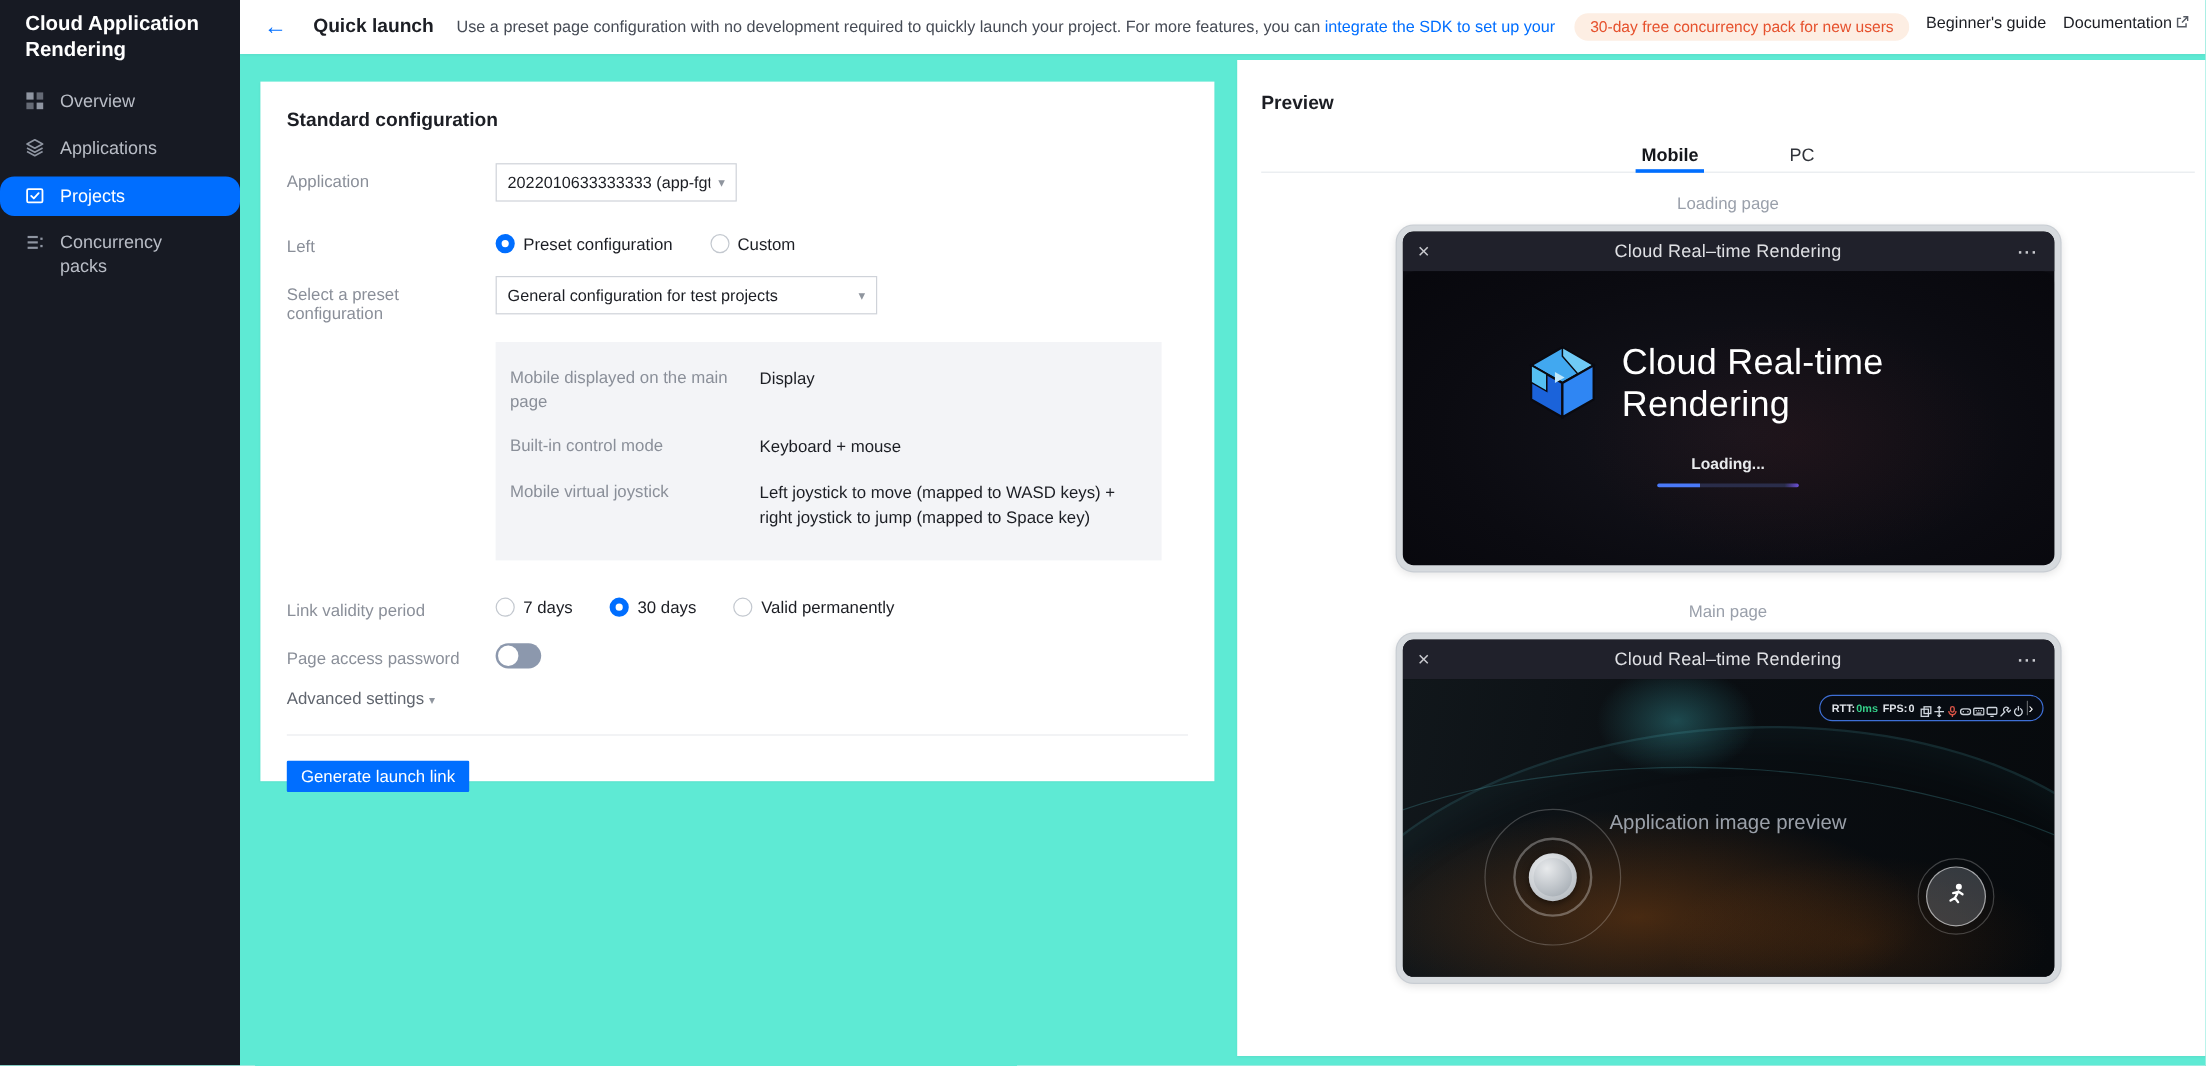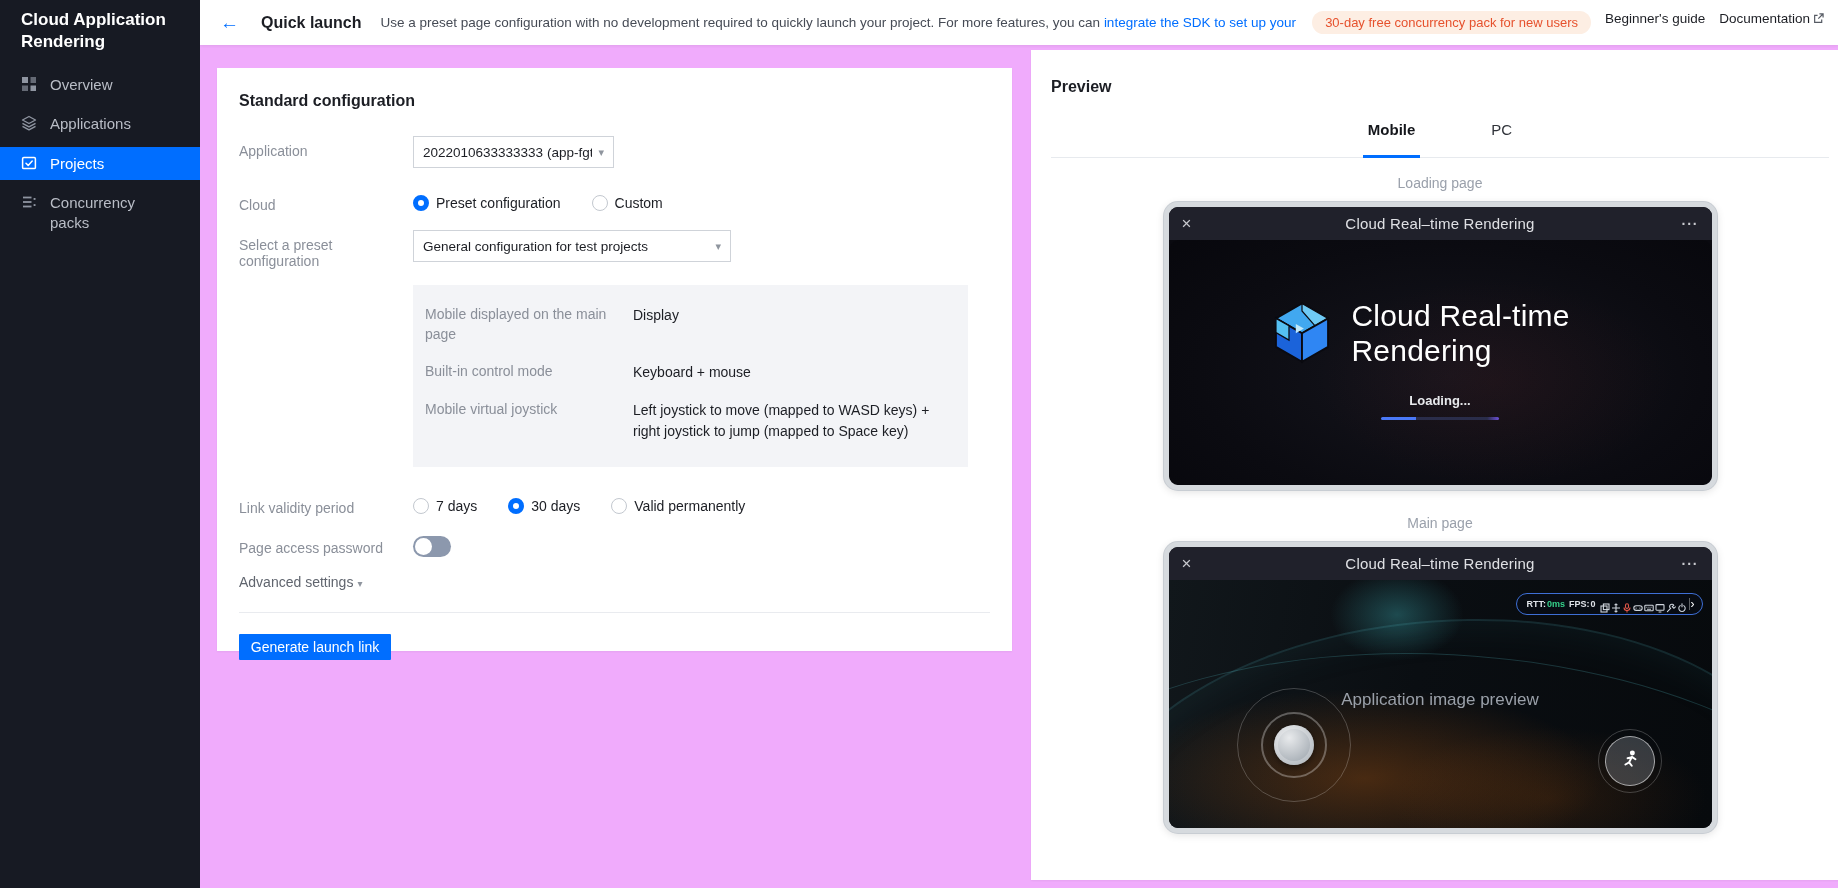--- a/index.html
+++ b/index.html
@@ -1,24 +1,24 @@
 <!DOCTYPE html>
 <html><head>
 <meta charset="utf-8">
 <style>
   * { margin:0; padding:0; box-sizing:border-box; }
   body { font-family:"Liberation Sans","DejaVu Sans",sans-serif; background:#eef0f4; }
-  .app { position:relative; width:1838px; height:888px; background:#f0abfc; overflow:hidden; }
+  .app { position:relative; width:1838px; height:888px; background:#5eead4; overflow:hidden; }
 
   
   .sidebar { position:absolute; left:0; top:0; bottom:0; width:200px; background:#171a23; z-index:5; }
   .sb-title { color:#fff; font-size:17px; font-weight:bold; line-height:1.32; padding:9px 12px 14px 21px; }
   .sb-item { display:flex; align-items:flex-start; gap:13px; padding:7px 10px 7px 21px; color:#b9bdc6; font-size:15px; cursor:pointer; margin-bottom:6px; min-height:31px; }
   .sb-item .sb-ico { width:16px; height:16px; flex:0 0 16px; margin-top:1px; color:#8f95a1; }
-  .sb-item.active { background:#006eff; color:#fff; }
+  .sb-item.active { background:#006eff; color:#fff;border-radius:12px; }
   .sb-item.active .sb-ico { color:#fff; }
   .sb-label { line-height:1.3; }
 
   
   .topbar { position:absolute; left:200px; top:0; right:0; height:45px; background:#fff; display:flex; align-items:center; padding:0 14px 0 20px; box-shadow:0 1px 3px rgba(0,0,0,.07); z-index:4; overflow:hidden; }
   .back { color:#006eff; font-size:19px; font-weight:bold; margin-right:22px; cursor:pointer; }
   .tb-title { font-size:16px; font-weight:bold; color:#1c1e24; margin-right:19px; white-space:nowrap; }
   .tb-desc { font-size:13.5px; color:#464b55; white-space:nowrap; overflow:hidden; flex-shrink:1; }
   .tb-desc a { color:#006eff; text-decoration:none; }
   .ext-ico { display:inline-block; vertical-align:-1px; margin-left:3px; }
@@ -64,21 +64,21 @@
   .r-type { margin-bottom:17px; }
   .r-preset { margin-bottom:16px; }
   .r-box { margin-bottom:26px; }
   .r-valid { margin-bottom:17px; }
   .r-pass { margin-bottom:17px; }
 
   
   .preview-card { left:831px; top:5px; width:818px; height:830px; padding:28px 20px 0 20px; }
   .pv-heading { font-size:16px; font-weight:bold; color:#1c1e24; }
   .tabs { position:relative; display:flex; justify-content:center; gap:66px; border-bottom:1px solid #e7eaee; margin-top:25px; }
-  .tab { position:relative; padding:0 5px 19px; font-size:15px; color:#30333a; cursor:pointer; }
+  .tab { position:relative; padding:0 5px 5px; font-size:15px; color:#30333a; cursor:pointer; }
   .tab.active { font-weight:bold; color:#14161b; }
   .tab.active::after { content:""; position:absolute; left:0; right:0; bottom:-1px; height:3px; background:#006eff; }
   .pv-caption { text-align:center; color:#9aa0ab; font-size:14px; margin:17px 0 11px; }
   .pv-caption2 { margin-top:25px; }
 
   .phone { width:553px; margin:0 auto; border:5px solid #d6dade; box-shadow:0 0 0 1px #c8cdd3, 0 2px 8px rgba(0,0,0,.12); border-radius:14px; background:#0a0a10; overflow:hidden; position:relative; }
   .phone1 { height:288px; }
   .phone2 { height:291px; }
   .ptitle { height:33px; background:#20212b; display:flex; align-items:center; padding:0 13px; }
   .pclose { width:42px; color:#c9cacf; font-size:17px; line-height:1; cursor:default; }
@@ -213,21 +213,21 @@
         <div class="flabel">Application</div>
         <div class="fctrl">
           <div class="select sel-app">
             <span style="overflow:hidden;white-space:nowrap">2022010633333333 (app-fgtrk1</span>
             <span class="caret">▾</span>
           </div>
         </div>
       </div>
 
       <div class="frow r-type">
-        <div class="flabel">Cloud</div>
+        <div class="flabel">Left</div>
         <div class="fctrl radio-row">
           <span class="radio-opt">
             <span class="radio on"></span>
             <span>Preset configuration</span>
           </span>
           <span class="radio-opt">
             <span class="radio"></span>
             <span>Custom</span>
           </span>
         </div>

